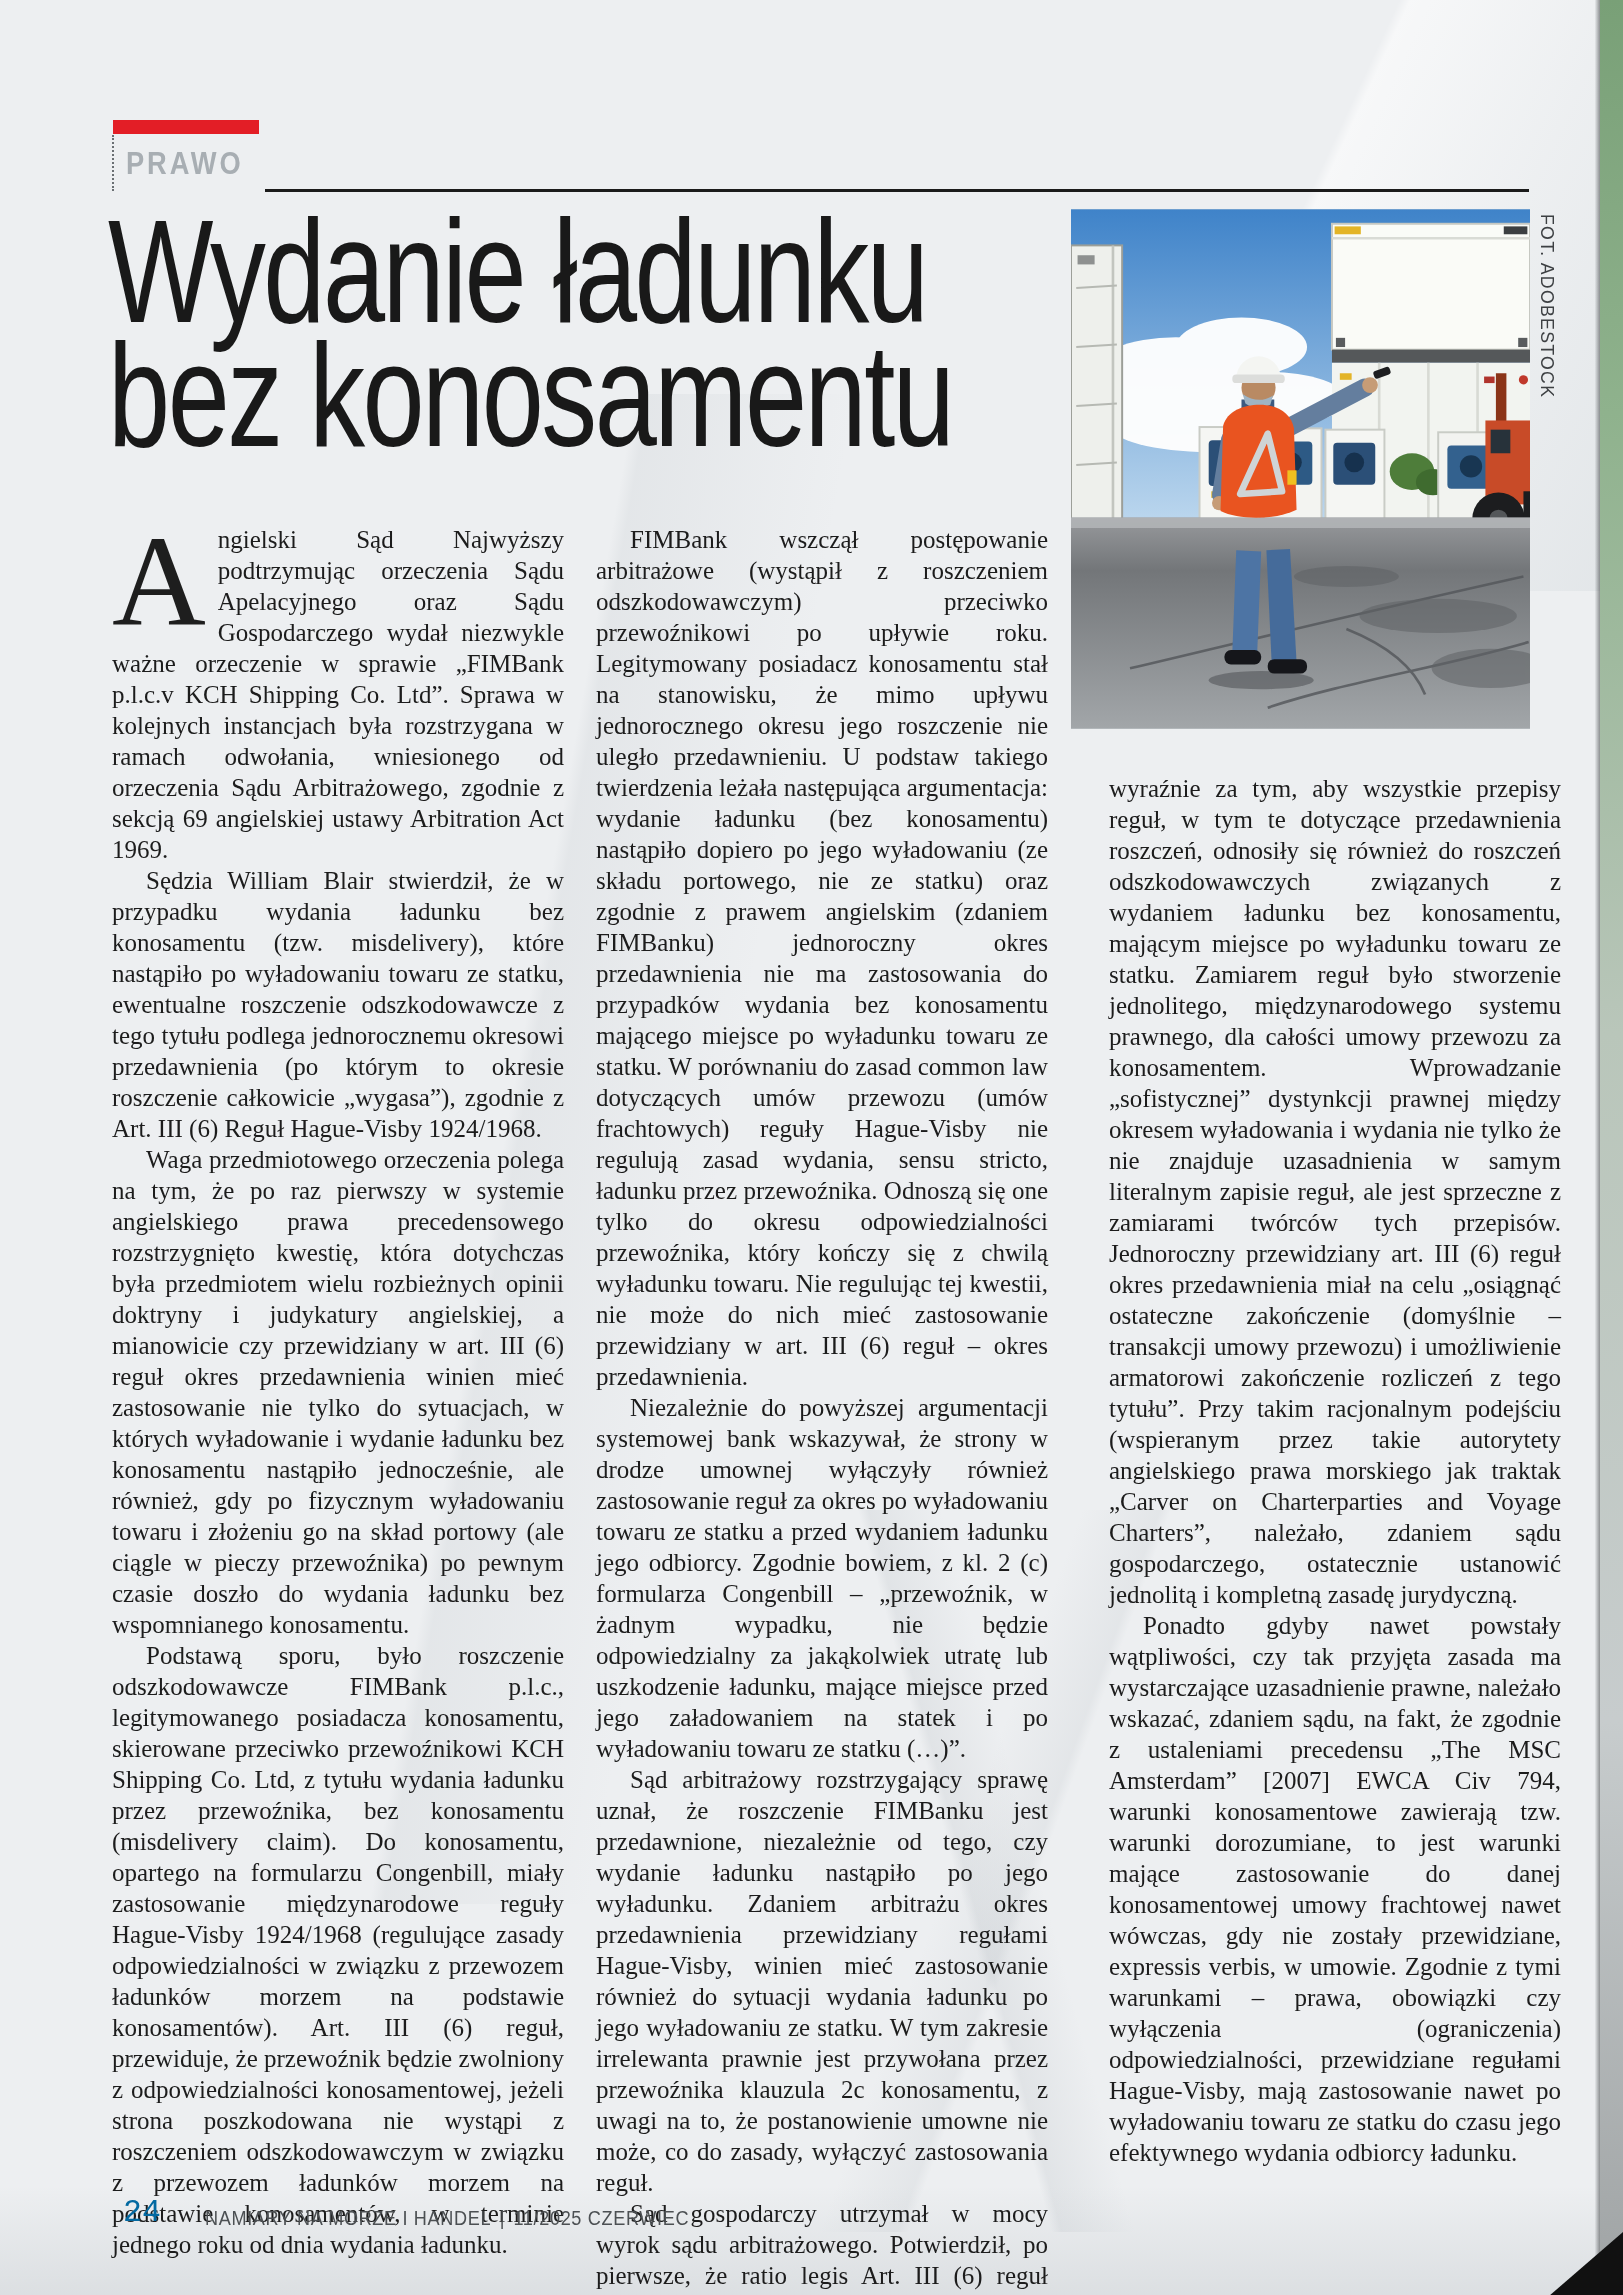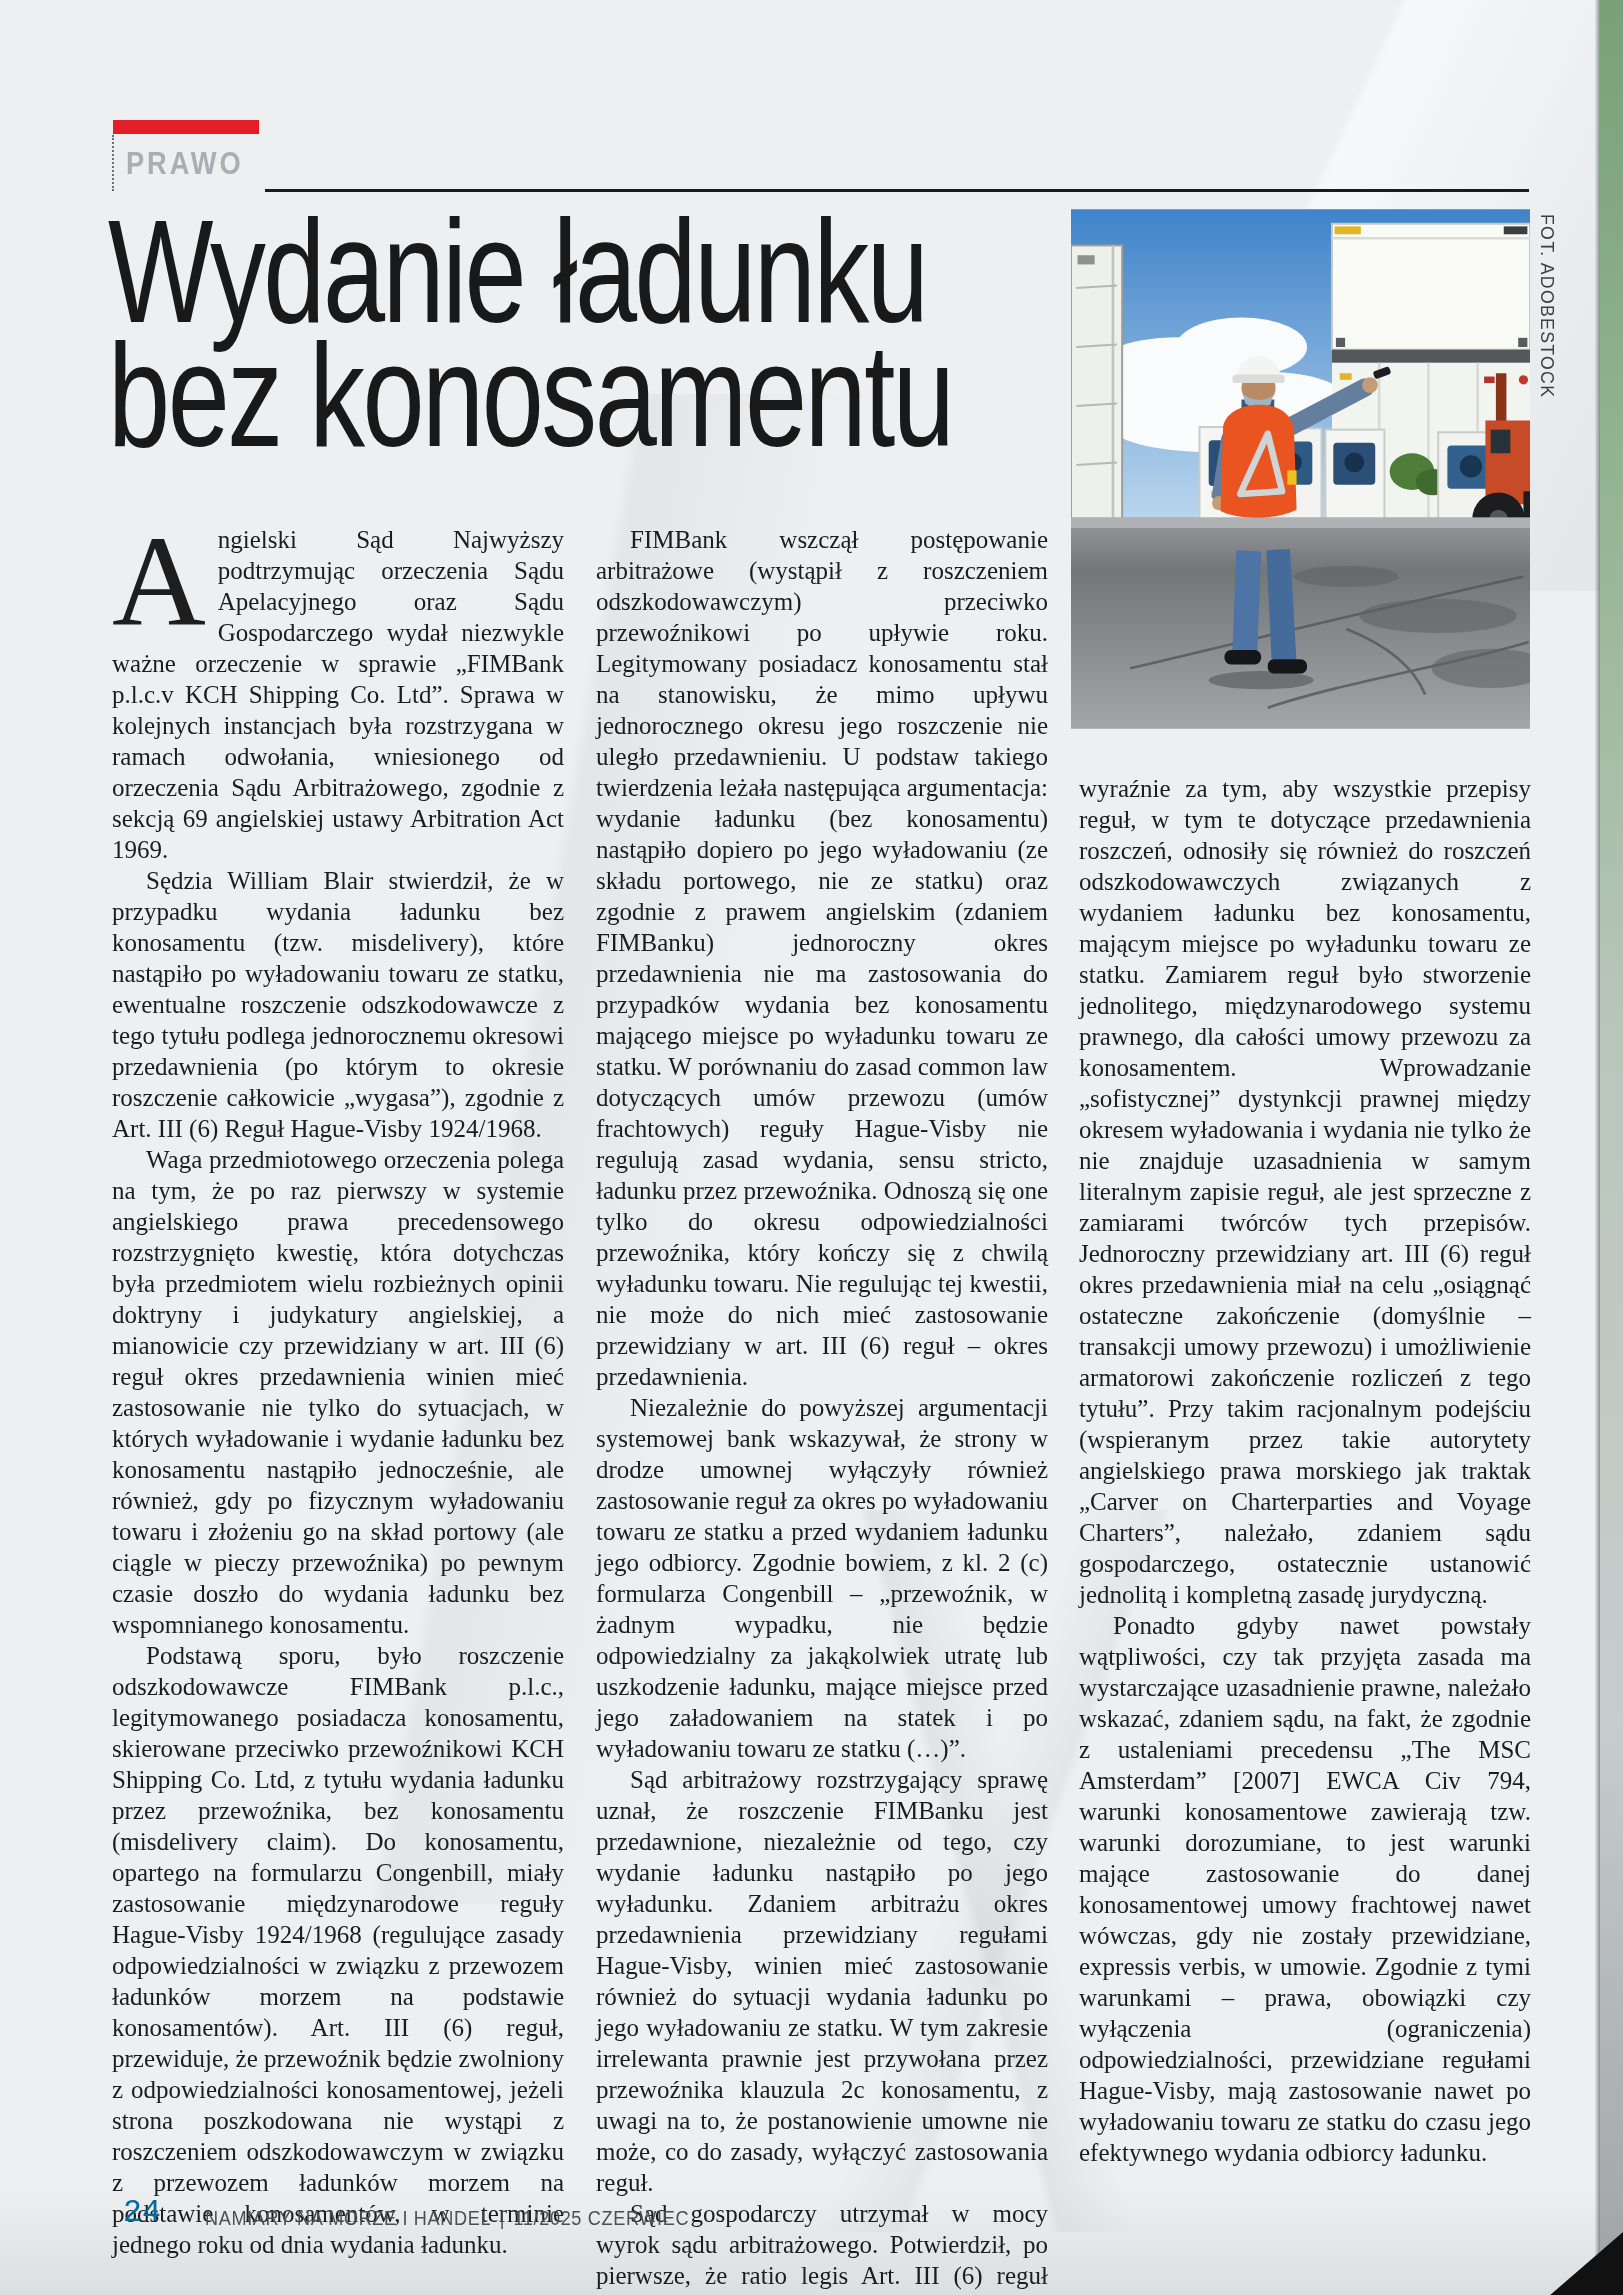--- a/index.html
+++ b/index.html
@@ -54,21 +54,21 @@
     position:absolute;left:1536px;top:214px;
     writing-mode:vertical-rl;
     font-family:"Liberation Sans", sans-serif;
     font-size:17.7px;letter-spacing:1.3px;color:#3d4043;
   }
   
   .column{position:absolute;width:452px;text-align:justify;
     font-size:25px;line-height:31px;}
   .col1{left:112px;top:524px;}
   .col2{left:596px;top:524px;}
-  .col3{left:1079px;top:773px;}
+  .col3{left:1109px;top:773px;}
   .para{margin:0;text-indent:34px;}
   .para.no-indent,.para.lead-para{text-indent:0;}
   .dropcap{
     float:left;font-family:"Liberation Serif", serif;
     font-size:130px;line-height:.76;
     margin:7.9px 11.8px 0 0;color:#1e1e1e;
   }
   
   .footer-number{
     position:absolute;left:123px;top:2195px;

